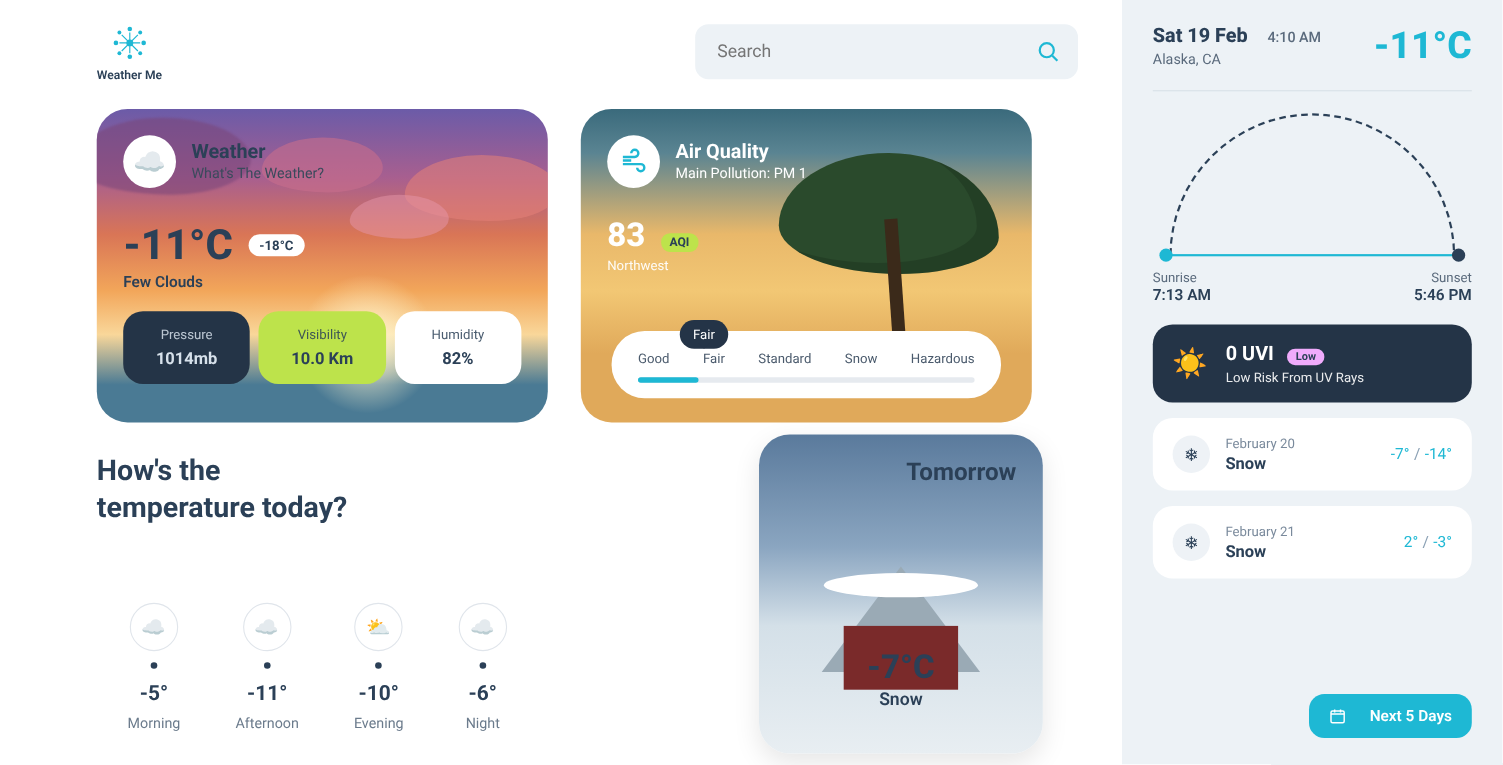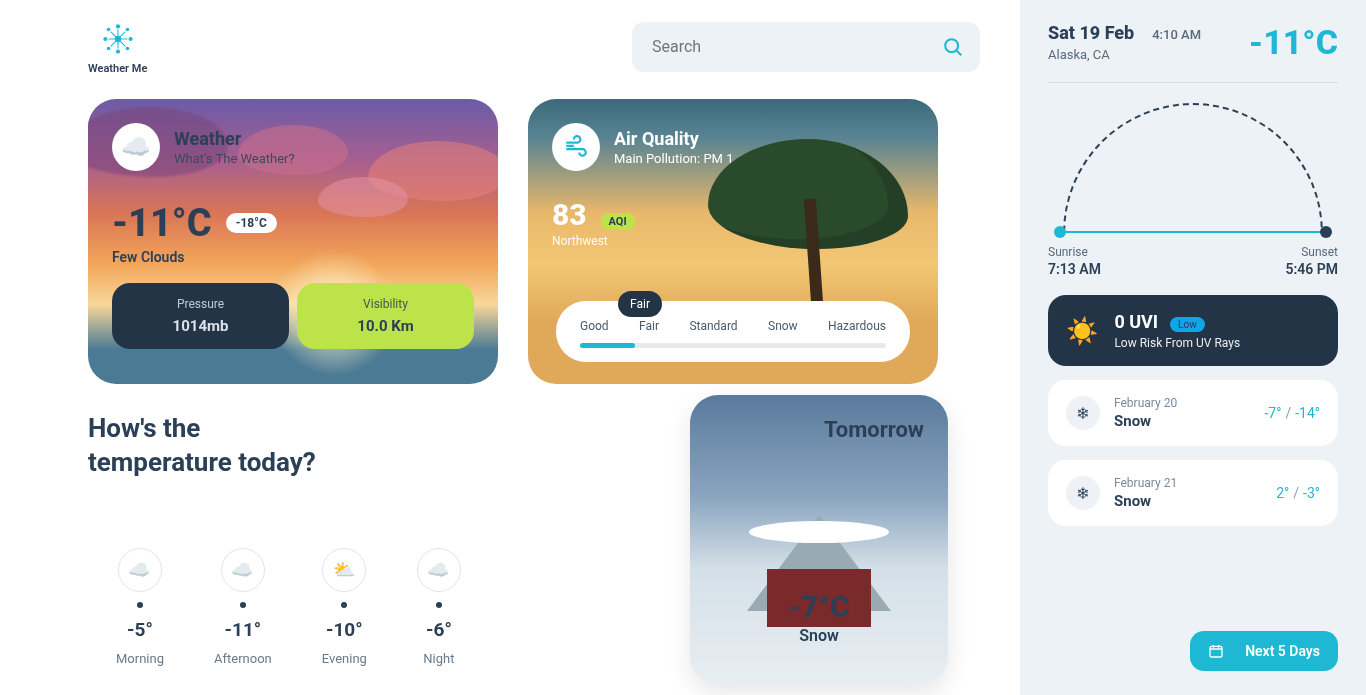--- a/index.html
+++ b/index.html
@@ -78,21 +78,21 @@
 .arc-line{position:absolute;bottom:0;left:12px;right:12px;height:2px;background:#1eb8d4}
 .arc-dot{position:absolute;bottom:-5px;width:12px;height:12px;border-radius:50%}
 .arc-dot.l{left:6px;background:#1eb8d4}
 .arc-dot.r{right:6px;background:#2b4057}
 .sun-times{display:flex;justify-content:space-between;margin-top:10px;font-size:12px;color:#5a6a7c}
 .sun-times div span{display:block;font-size:14px;color:#2b4057;font-weight:600;margin-top:2px}
 .sun-times .rt{text-align:right}
 .uvi{background:#243447;border-radius:18px;padding:16px 18px;margin-top:18px;display:flex;align-items:center;gap:16px;color:#fff}
 .uvi-icon{font-size:26px}
 .uvi-title{font-size:18px;font-weight:700}
-.uvi-badge{background:#0ea5e9;color:#2b4057;font-size:10px;font-weight:400;padding:2px 8px;border-radius:8px;margin-left:8px}
+.uvi-badge{background:#f0abfc;color:#2b4057;font-size:10px;font-weight:700;padding:2px 8px;border-radius:8px;margin-left:8px}
 .uvi-sub{font-size:12px;margin-top:4px;opacity:.9}
 .pred-title{font-size:20px;font-weight:800;color:#2b4057;margin-top:22px}
 .pred{background:#fff;border-radius:18px;padding:16px 18px;margin-top:14px;display:flex;align-items:center;gap:14px}
 .pred-icon{width:34px;height:34px;border-radius:50%;background:#eef2f6;display:flex;align-items:center;justify-content:center;font-size:16px;color:#2b4057}
 .pred-info{flex:1}
 .pred-date{font-size:12px;color:#7a8a9c}
 .pred-cond{font-size:15px;font-weight:700;color:#2b4057;margin-top:2px}
 .pred-temps{font-size:14px;font-weight:400;color:#1eb8d4}
 .pred-temps .sep{color:#8aa0b4;margin:0 4px}
 .next5{position:absolute;bottom:24px;right:28px;background:#1eb8d4;color:#fff;border:none;border-radius:14px;padding:12px 18px;font-size:14px;font-weight:600;display:flex;align-items:center;gap:21px;cursor:pointer}
@@ -148,20 +148,24 @@
       <div class="temp-desc">Few Clouds</div>
       <div class="stats">
         <div class="stat stat-dark">
           <div class="stat-label">Pressure</div>
           <div class="stat-value">1014mb</div>
         </div>
         <div class="stat stat-green">
           <div class="stat-label">Visibility</div>
           <div class="stat-value">10.0 Km</div>
         </div>
+        <div class="stat stat-white">
+          <div class="stat-label">Humidity</div>
+          <div class="stat-value">82%</div>
+        </div>
       </div>
     </div>
 
     <div class="card aq-card">
       <div class="tree">
           <div class="tree-canopy"></div>
           <div class="tree-trunk"></div>
         </div>
       <div class="card-header">
         <div class="card-icon" style="color:#1eb8d4">

